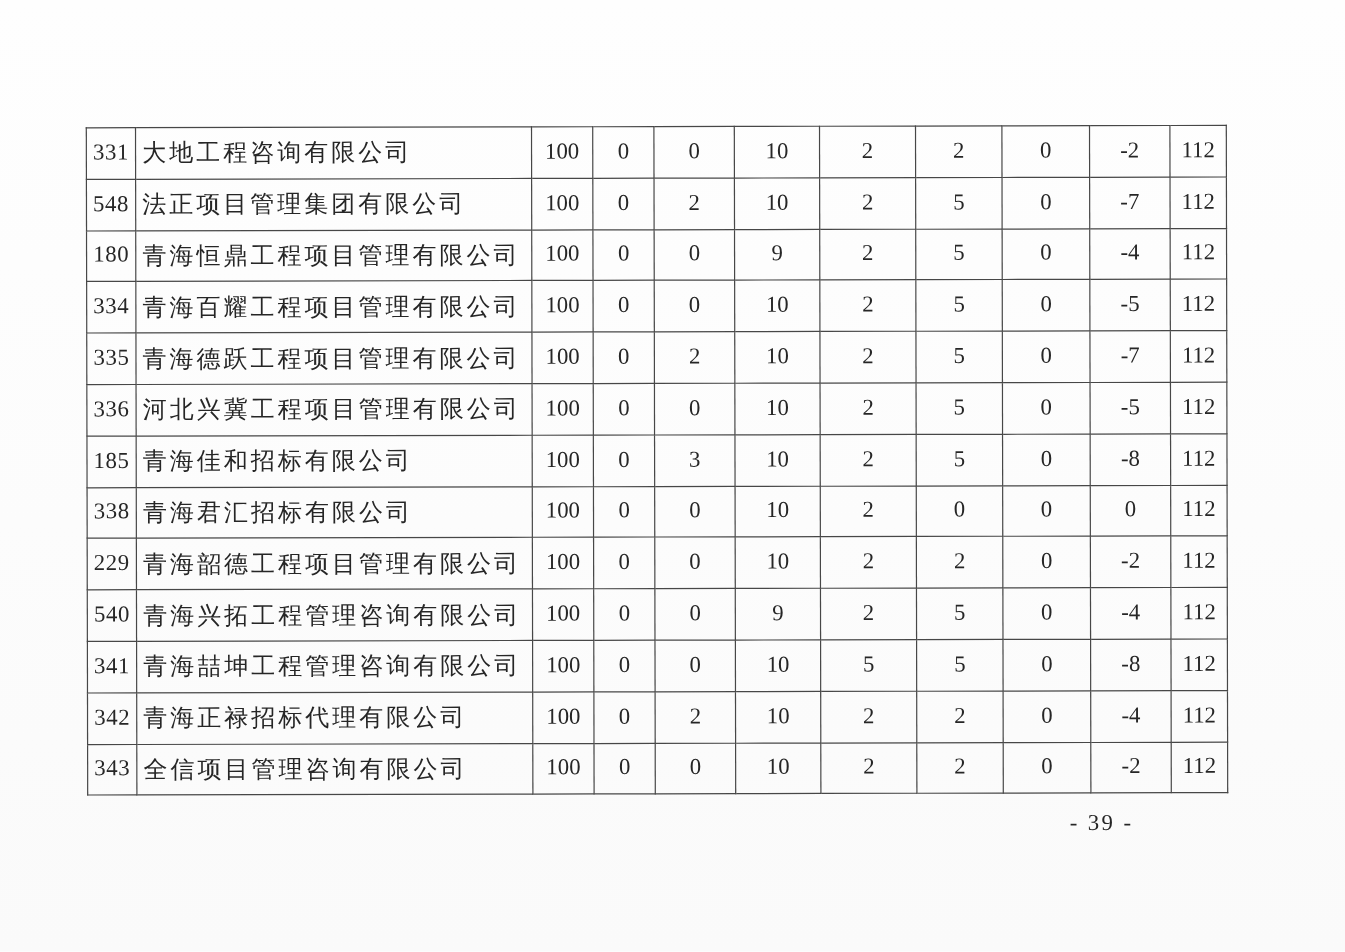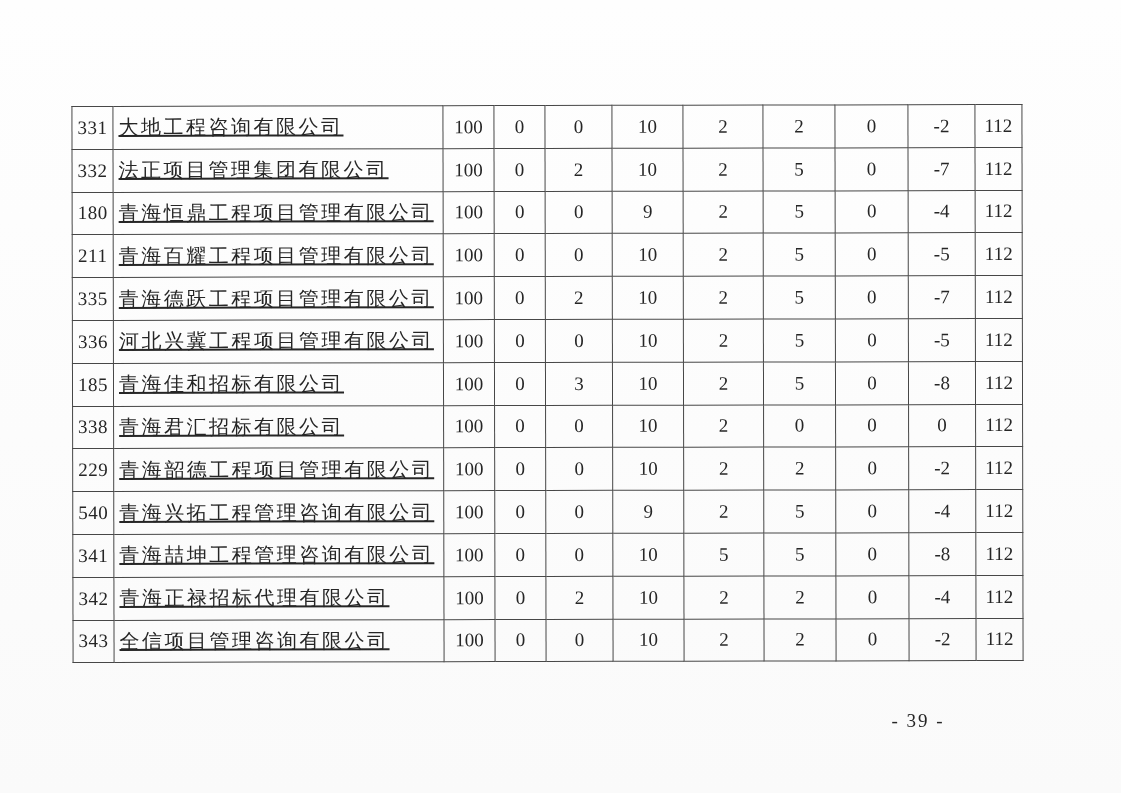--- a/index.html
+++ b/index.html
@@ -42,30 +42,29 @@
   .score-table .c-no {
     text-align: center;
     font-size: 19px;
     letter-spacing: 0.5px;
   }
   .score-table .c-name {
     text-align: left;
     padding-left: 5px;
     font-size: 20px;
     letter-spacing: 2.5px;
-    text-decoration: underline;
   }
   .score-table .c-val {
     text-align: center;
     font-size: 19px;
   }
   .page-number {
     position: absolute;
     left: 878px;
-    top: 710px;
+    top: 676px;
     width: 80px;
     text-align: center;
     font-size: 19px;
     letter-spacing: 2px;
     color: var(--ink, #262626);
   }
 </style>
 </head>
 <body style="background: rgb(253, 253, 253);">
 
@@ -93,21 +92,21 @@
           <td class="c-val">0</td>
           <td class="c-val">0</td>
           <td class="c-val">10</td>
           <td class="c-val">2</td>
           <td class="c-val">2</td>
           <td class="c-val">0</td>
           <td class="c-val">-2</td>
           <td class="c-val">112</td>
         </tr>
         <tr>
-          <td class="c-no">332</td>
+          <td class="c-no">548</td>
           <td class="c-name">法正项目管理集团有限公司</td>
           <td class="c-val">100</td>
           <td class="c-val">0</td>
           <td class="c-val">2</td>
           <td class="c-val">10</td>
           <td class="c-val">2</td>
           <td class="c-val">5</td>
           <td class="c-val">0</td>
           <td class="c-val">-7</td>
           <td class="c-val">112</td>
@@ -119,21 +118,21 @@
           <td class="c-val">0</td>
           <td class="c-val">0</td>
           <td class="c-val">9</td>
           <td class="c-val">2</td>
           <td class="c-val">5</td>
           <td class="c-val">0</td>
           <td class="c-val">-4</td>
           <td class="c-val">112</td>
         </tr>
         <tr>
-          <td class="c-no">211</td>
+          <td class="c-no">334</td>
           <td class="c-name">青海百耀工程项目管理有限公司</td>
           <td class="c-val">100</td>
           <td class="c-val">0</td>
           <td class="c-val">0</td>
           <td class="c-val">10</td>
           <td class="c-val">2</td>
           <td class="c-val">5</td>
           <td class="c-val">0</td>
           <td class="c-val">-5</td>
           <td class="c-val">112</td>

